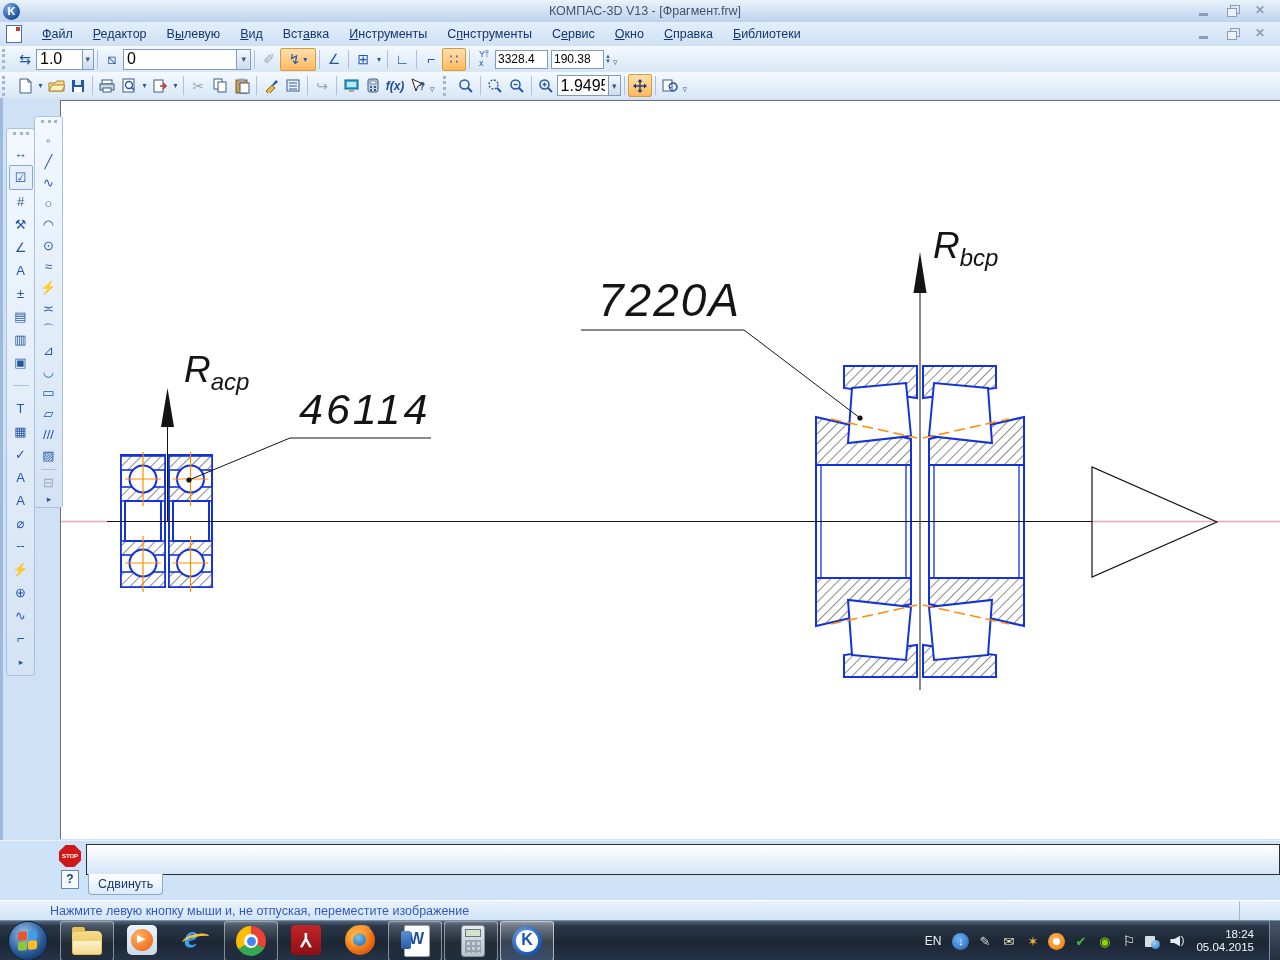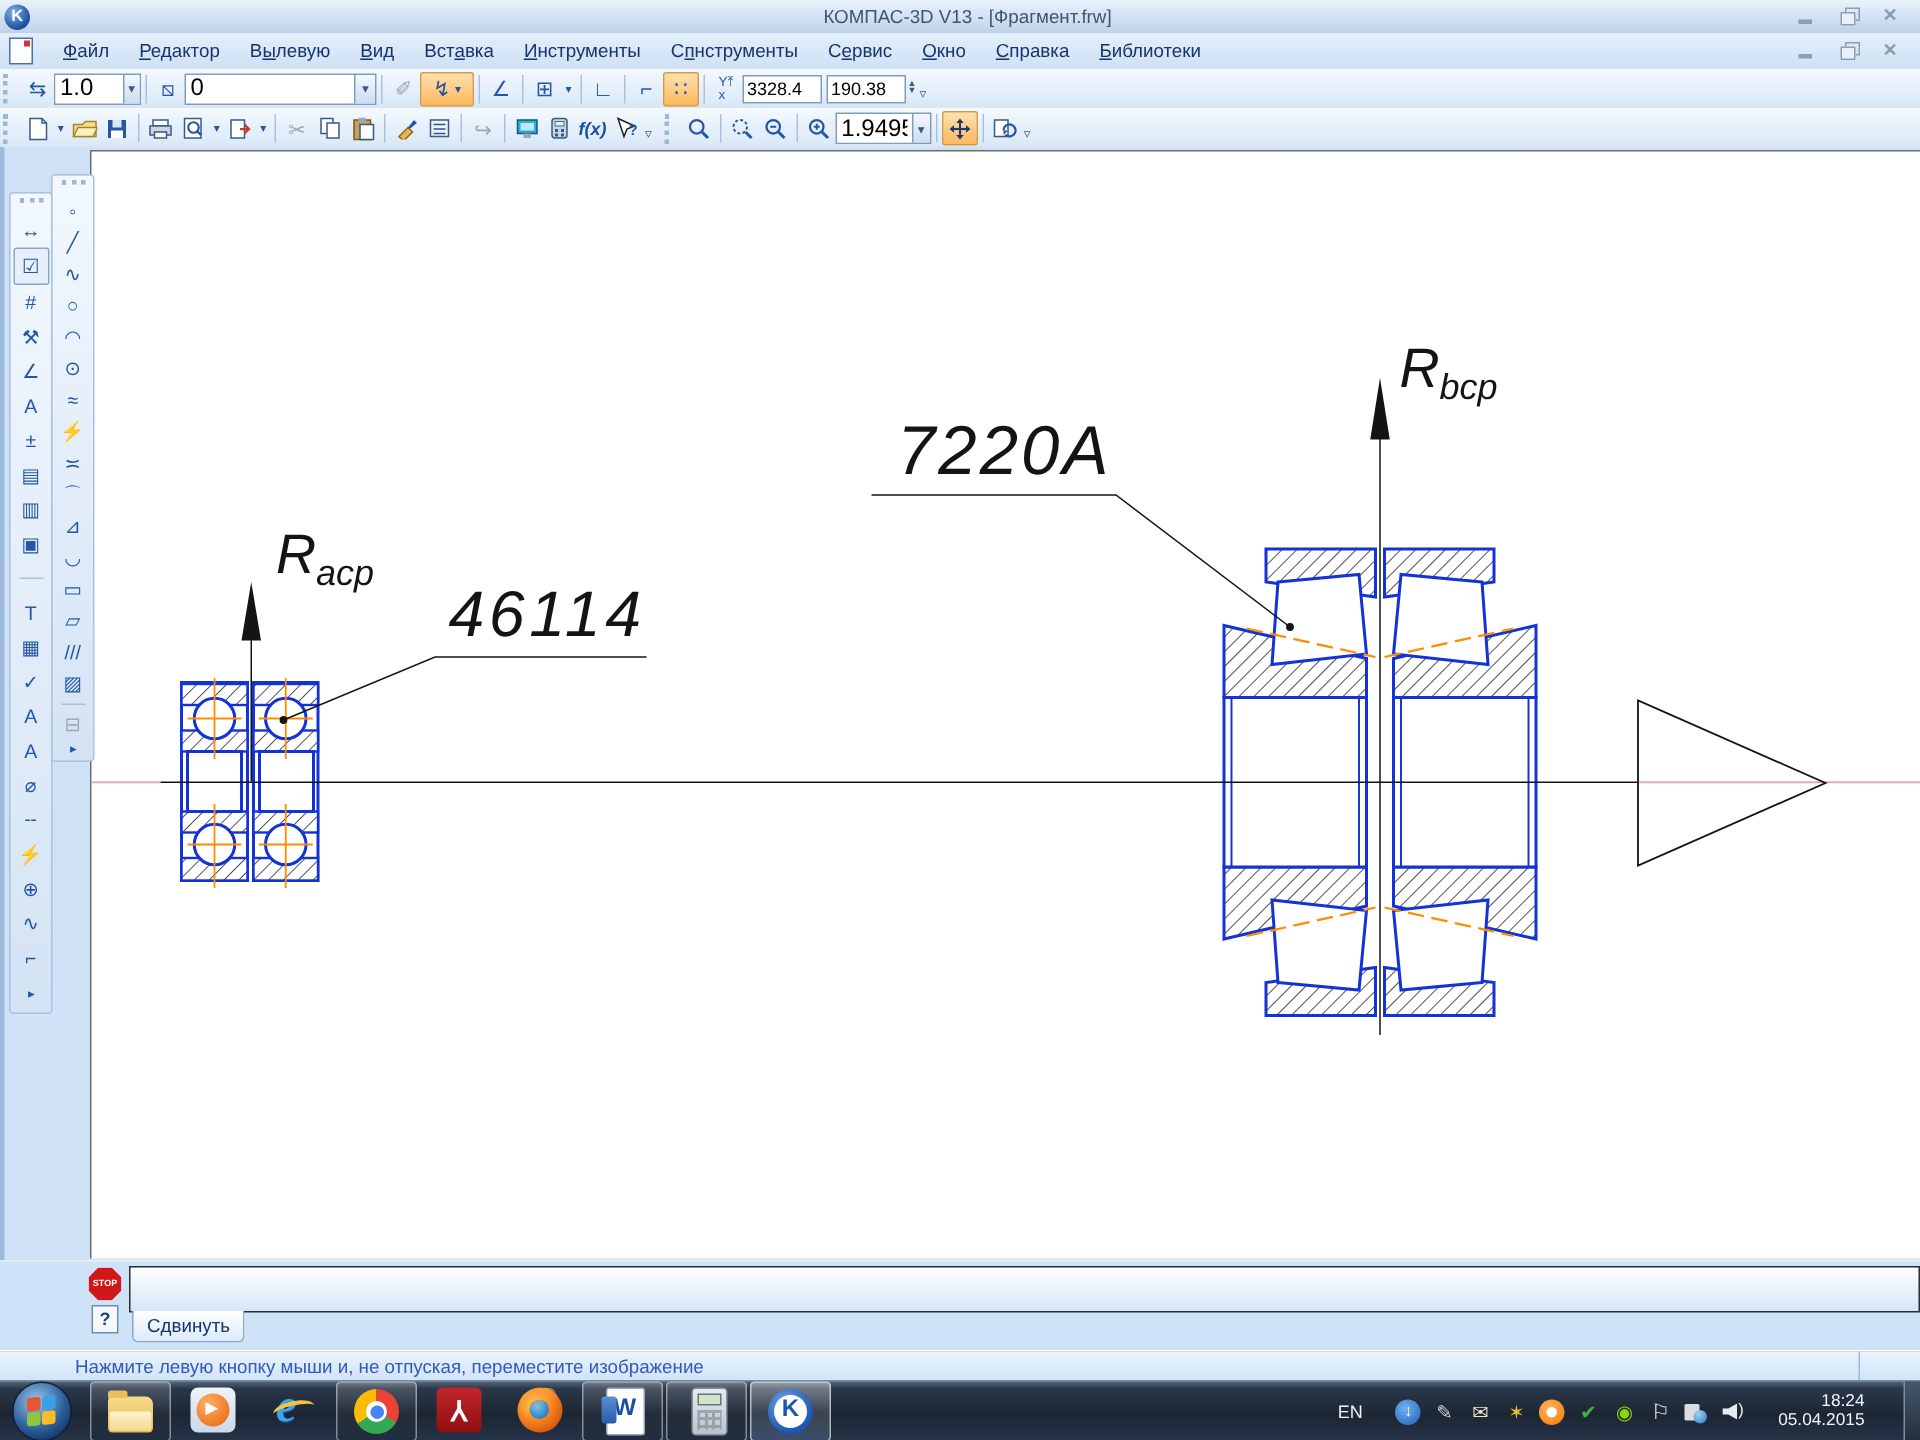--- a/index.html
+++ b/index.html
@@ -124,21 +124,21 @@
   .ai[data-icon="word"]::before{content:"W";position:absolute;left:0;right:0;top:4px;text-align:center;color:#1d4fa0;font-weight:bold;font-size:16px;}
   .ai[data-icon="word"]::after{content:"";position:absolute;left:-4px;top:5px;width:10px;height:18px;background:linear-gradient(#5a8fd4,#2a5ca8);border-radius:2px;}
   .ai[data-icon="calc"]{background:linear-gradient(#e6ebf0,#b9c2cc);border:1px solid #87919c;border-radius:3px;width:22px;margin-left:4px;}
   .ai[data-icon="calc"]::before{content:"";position:absolute;left:3px;top:3px;right:3px;height:6px;background:#cfe4c8;border:1px solid #68757f;}
   .ai[data-icon="calc"]::after{content:"";position:absolute;left:3px;bottom:3px;right:3px;height:13px;
      background:repeating-linear-gradient(#7b8691 0 2px,transparent 2px 5px),repeating-linear-gradient(90deg,#7b8691 0 2px,transparent 2px 5px);opacity:.6;}
   .ai[data-icon="kompas"]{border-radius:50%;background:radial-gradient(circle at 38% 32%,#6fa6e8,#1d56b0 70%);}
   .ai[data-icon="kompas"]::before{content:"";position:absolute;left:4px;top:4px;width:22px;height:22px;border-radius:50%;background:#fff;}
   .ai[data-icon="kompas"]::after{content:"K";position:absolute;left:0;right:0;top:5px;text-align:center;color:#1d56b0;font-size:16px;font-weight:bold;}
 
-  #tray{margin-left:auto;display:flex;align-items:center;gap:18px;color:#fff;}
+  #tray{margin-left:auto;display:flex;align-items:center;gap:7px;color:#fff;}
   #tray-lang{font-size:12px;color:#eef3f8;margin-right:4px;}
   .ti{width:17px;height:17px;display:flex;align-items:center;justify-content:center;position:relative;}
   .ti b{font-weight:normal;font-size:13px;line-height:17px;}
   .ti[data-icon="dl"]{background:radial-gradient(circle at 40% 35%,#6fb2f0,#1d5fb8);border-radius:50%;}
   .ti[data-icon="dl"] b{color:#fff;font-size:11px;}
   .ti[data-icon="pen"] b{color:#cfd6df;}
   .ti[data-icon="mail"] b{color:#ece5c4;}
   .ti[data-icon="keys"] b{color:#ecb93c;}
   .ti[data-icon="avira"]{background:radial-gradient(circle at 40% 35%,#ffb25e,#ef7d00);border-radius:50%;}
   .ti[data-icon="avira"]::after{content:"";width:7px;height:7px;border-radius:50%;background:#fff;}

